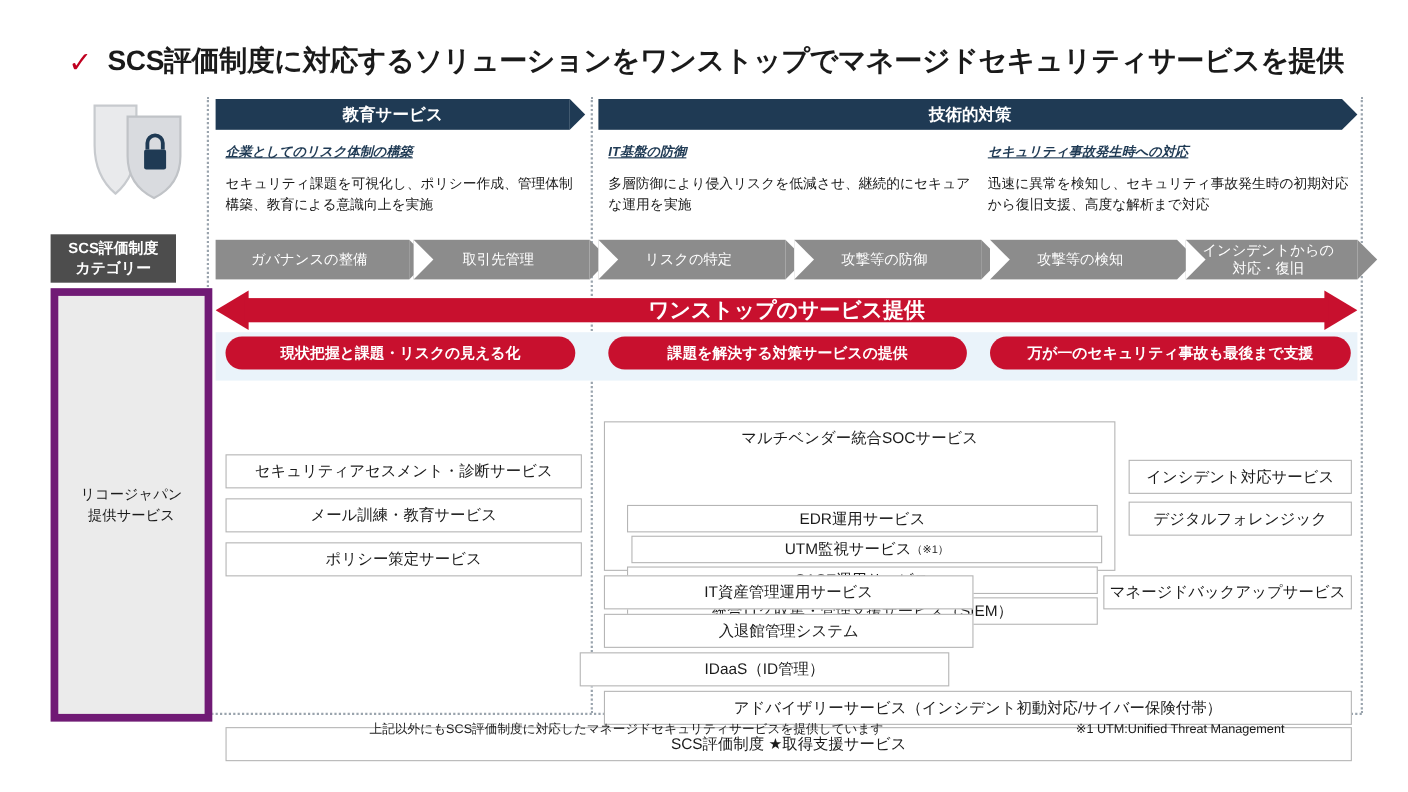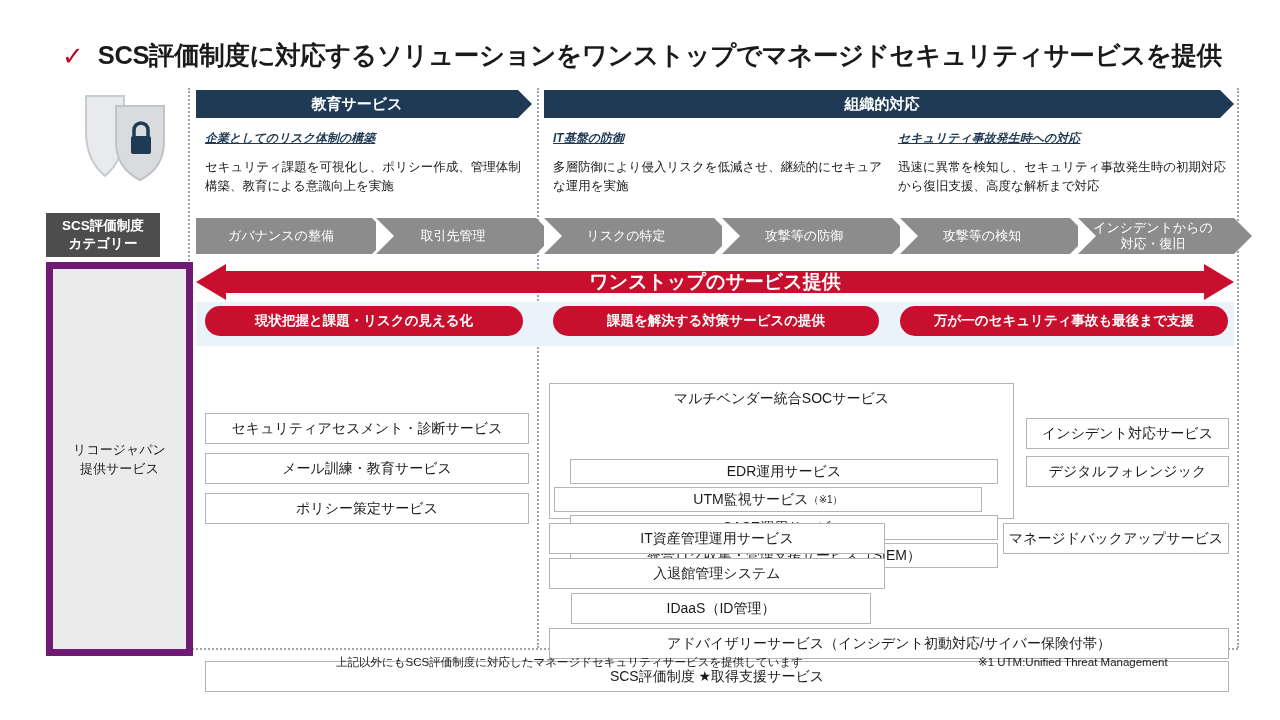--- a/index.html
+++ b/index.html
@@ -269,21 +269,21 @@
 
 <div class="dotted-v" style="left:188px; top:88px; height:560px;"></div>
 <div class="dotted-v" style="left:537px; top:88px; height:560px;"></div>
 <div class="dotted-v" style="left:1237px; top:88px; height:560px;"></div>
 <div class="dotted-h" style="left:188px; top:648px; width:1050px;"></div>
 
 <div class="chev-header" style="left:196px; top:90px; width:322px;">
   <span>教育サービス</span>
 </div>
 <div class="chev-header" style="left:544px; top:90px; width:676px;">
-  <span>組織的対応</span>
+  <span>技術的対策</span>
 </div>
 
 <div class="col-heading" style="left:205px; top:130px;">企業としてのリスク体制の構築</div>
 <div class="col-desc" style="left:205px; top:158px; width:316px;">セキュリティ課題を可視化し、ポリシー作成、管理体制構築、教育による意識向上を実施</div>
 
 <div class="col-heading" style="left:553px; top:130px;">IT基盤の防御</div>
 <div class="col-desc" style="left:553px; top:158px; width:330px;">多層防御により侵入リスクを低減させ、継続的にセキュアな運用を実施</div>
 
 <div class="col-heading" style="left:898px; top:130px;">セキュリティ事故発生時への対応</div>
 <div class="col-desc" style="left:898px; top:158px; width:330px;">迅速に異常を検知し、セキュリティ事故発生時の初期対応から復旧支援、高度な解析まで対応</div>
@@ -333,31 +333,31 @@
 <div class="pill" style="left:553px; top:306px; width:326px;">課題を解決する対策サービスの提供</div>
 <div class="pill" style="left:900px; top:306px; width:328px;">万が一のセキュリティ事故も最後まで支援</div>
 
 <div class="svc-box" style="left:205px; top:371px; width:324px; height:31px;">セキュリティアセスメント・診断サービス</div>
 <div class="svc-box" style="left:205px; top:411px; width:324px; height:31px;">メール訓練・教育サービス</div>
 <div class="svc-box" style="left:205px; top:451px; width:324px; height:31px;">ポリシー策定サービス</div>
 
 <div class="svc-box" style="left:549px; top:341px; width:465px; height:136px; display:block; padding:0;">
   <div style="height:29px; display:flex; align-items:center; justify-content:center; font-size:14px;">マルチベンダー統合SOCサービス</div>
   <div class="svc-box" style="position:absolute; left:20px; top:33px; width:428px; height:25px;">EDR運用サービス</div>
-  <div class="svc-box" style="position:absolute; left:4px; top:61px; width:428px; height:25px;">
+  <div class="svc-box" style="position:absolute; left:24px; top:61px; width:428px; height:25px;">
     <span>UTM監視サービス</span>
       <span class="sup">（※1）</span>
   </div>
   <div class="svc-box" style="position:absolute; left:20px; top:89px; width:428px; height:25px;">SASE運用サービス</div>
   <div class="svc-box" style="position:absolute; left:20px; top:117px; width:428px; height:25px;">統合ログ収集・管理支援サービス（SIEM）</div>
 </div>
 
 <div class="svc-box" style="left:549px; top:481px; width:336px; height:31px;">IT資産管理運用サービス</div>
 <div class="svc-box" style="left:549px; top:516px; width:336px; height:31px;">入退館管理システム</div>
-<div class="svc-box" style="left:571px; top:551px; width:300px; height:31px;text-align:center;">IDaaS（ID管理）</div>
+<div class="svc-box" style="left:527px; top:551px; width:336px; height:31px;text-align:center;">IDaaS（ID管理）</div>
 <div class="svc-box" style="left:549px; top:586px; width:680px; height:31px;">アドバイザリーサービス（インシデント初動対応/サイバー保険付帯）</div>
 
 <div class="svc-box" style="left:1026px; top:376px; width:203px; height:31px;">インシデント対応サービス</div>
 <div class="svc-box" style="left:1026px; top:414px; width:203px; height:31px;">デジタルフォレンジック</div>
 <div class="svc-box" style="left:1003px; top:481px; width:226px; height:31px;">マネージドバックアップサービス</div>
 
 <div class="svc-box" style="left:205px; top:619px; width:1024px; height:31px;">SCS評価制度 ★取得支援サービス</div>
 
 <div class="footnote" style="left:336px; top:655px;">上記以外にもSCS評価制度に対応したマネージドセキュリティサービスを提供しています</div>
 <div class="footnote" style="left:978px; top:655px;">※1 UTM:Unified Threat Management</div>

